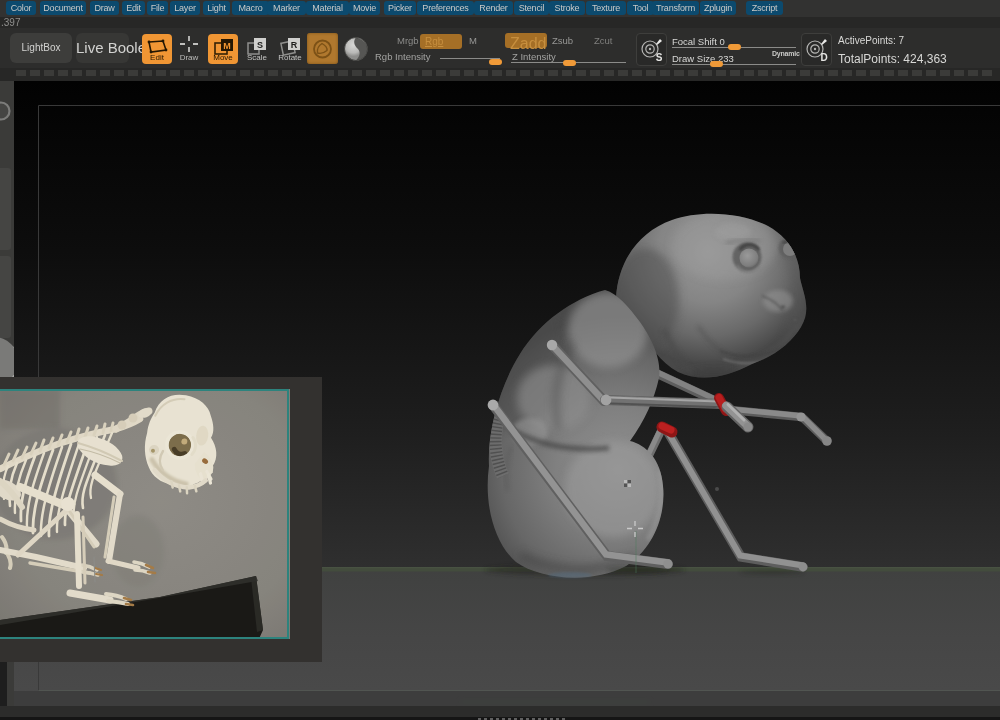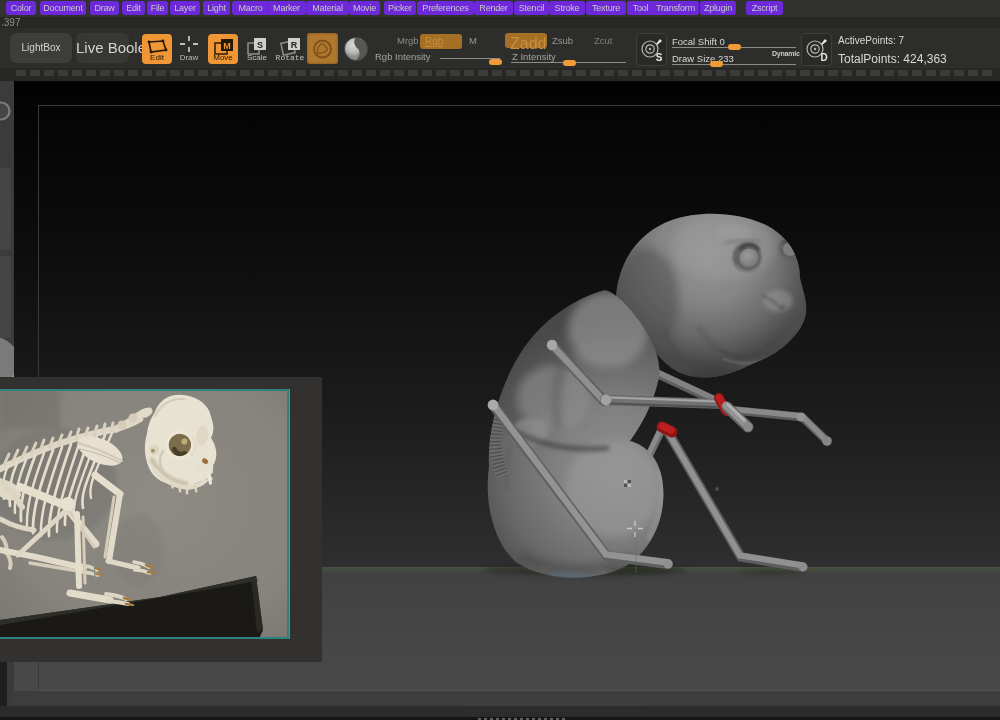--- a/index.html
+++ b/index.html
@@ -1,21 +1,21 @@
 <!DOCTYPE html>
 <html><head><meta charset="utf-8">
 <style>
   html,body{margin:0;padding:0;}
   body{width:1000px;height:720px;overflow:hidden;background:#2b2b2b;
        font-family:"Liberation Sans",sans-serif;position:relative;}
   .abs{position:absolute;}
   
   #menubar{left:0;top:0;width:1000px;height:17px;background:#323231;}
   .mi{position:absolute;top:1px;height:14px;line-height:14px;text-align:center;letter-spacing:-0.2px;
-      background:#6d28d9;border-radius:3px;color:#c9c9c7;font-size:9px;}
+      background:#0c4a6e;border-radius:3px;color:#c9c9c7;font-size:9px;}
   #verstrip{left:0;top:17px;width:1000px;height:11px;background:#272726;
       color:#8f8f8d;font-size:10px;line-height:11px;}
   
   #toolbar{left:0;top:28px;width:1000px;height:40px;background:#2d2d2c;}
   .tbtn{position:absolute;border-radius:6px;background:#3d3d3b;color:#d2d2d0;
         text-align:center;}
   .obtn{position:absolute;border-radius:4px;background:#f09634;}
   .ilabel{position:absolute;font-size:8px;text-align:center;}
   .glabel{position:absolute;font-size:9.5px;color:#979795;}
   .wlabel{position:absolute;font-size:9.5px;color:#d8d8d6;}
@@ -103,21 +103,21 @@
     </svg>
     <div class="ilabel" style="left:0;top:19px;width:30px;color:#c4c4c2;">Scale</div>
   </div>
 
   <div style="position:absolute;left:274px;top:6px;width:32px;height:30px;">
     <svg width="32" height="30" style="position:absolute">
       <rect x="8" y="8" width="12" height="12" fill="none" stroke="#8f8f8d" stroke-width="1.5" transform="rotate(-12 14 14)"></rect>
       <rect x="14" y="4" width="12" height="12" fill="#cfcfcd"></rect>
       <text x="20" y="14" font-size="9" font-weight="bold" fill="#1d1d1c" text-anchor="middle" font-family="Liberation Sans">R</text>
     </svg>
-    <div class="ilabel" style="left:0;top:19px;width:32px;color:#c4c4c2;font-family:Liberation Mono, monospace;">Rotate</div>
+    <div class="ilabel" style="left:0;top:19px;width:32px;color:#c4c4c2;">Rotate</div>
   </div>
 
   <div style="position:absolute;left:307px;top:5px;width:31px;height:31px;border-radius:3px;background:#b0782e;box-shadow:0 0 3px #7a5218 inset;">
     <svg width="31" height="31" style="position:absolute">
       <circle cx="15.5" cy="16" r="8.5" fill="none" stroke="#7c5116" stroke-width="1.8"></circle>
       <path d="M10.5 20 Q9.5 14 15 10.5 Q20.5 13.5 20 17.5 Q15 21.5 10.5 20 Z" fill="none" stroke="#7c5116" stroke-width="1.4"></path>
     </svg>
   </div>
 
   <svg width="26" height="26" style="position:absolute;left:343px;top:8px;">

